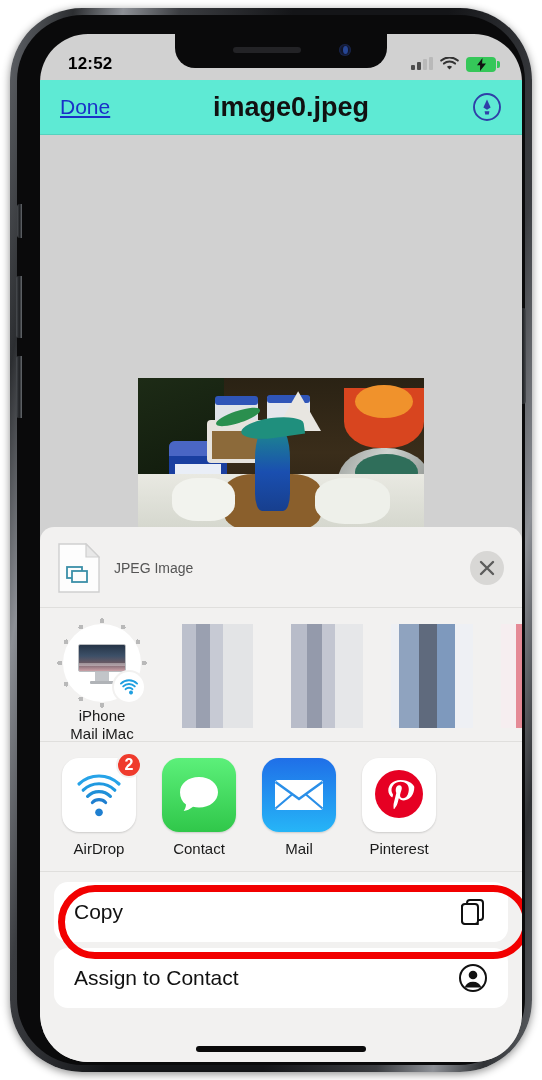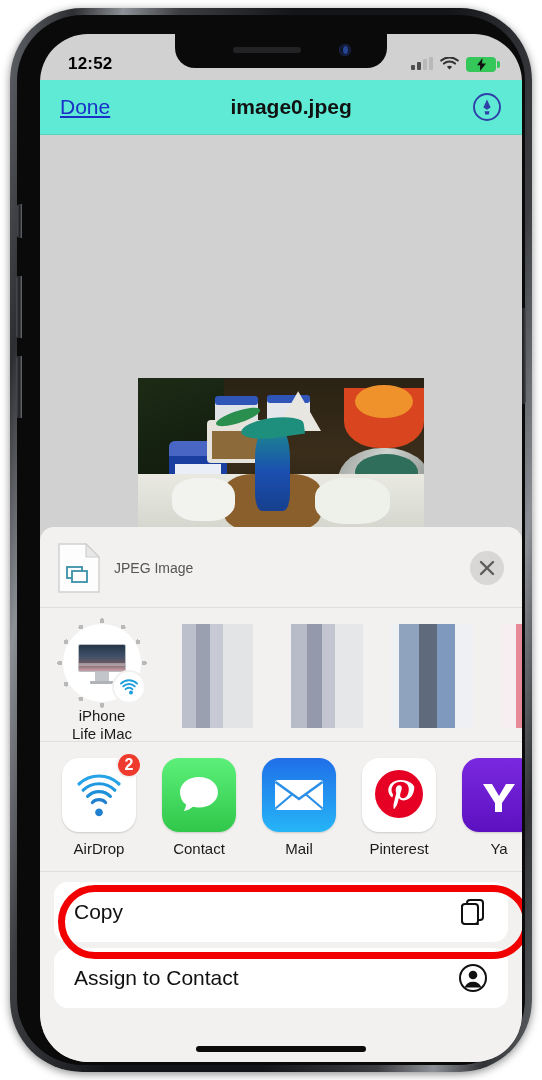--- a/index.html
+++ b/index.html
@@ -83,21 +83,21 @@
 
   
   #nav-bar {
     position: absolute; top: 46px; left: 0; width: 100%; height: 55px;
     display: flex; align-items: center; justify-content: space-between;
     padding: 0 20px; z-index: 20;
     border-bottom: 1px solid rgba(0,0,0,.10);
     background: #5eead4;
   }
   #done-button { font-size: 21px; color: #1a30c8; text-decoration: underline; }
-  #nav-title { font-size: 21px; font-weight: bold; color: #111; }
+  #nav-title { font-size: 27px; font-weight: bold; color: #111; }
   #markup-button { width: 30px; height: 30px; }
 
   
   #photo-area { position: absolute; top: 101px; left: 0; width: 100%; height: 420px; background: #d1d1d1; }
   #photo {
     position: absolute; left: 98px; top: 243px; width: 286px; height: 166px;
     overflow: hidden; background: #1a1208;
   }
   .pl { position: absolute; }
 
@@ -292,21 +292,21 @@
             <div id="airdrop-badge-ring">
               <svg width="22" height="22" viewBox="0 0 22 22">
                 <path d="M11 16.5a2 2 0 1 0 0-.01" fill="#1f9fe0"></path>
                 <path d="M7.6 13.2a4.7 4.7 0 0 1 6.8 0" stroke="#1f9fe0" stroke-width="1.9" fill="none" stroke-linecap="round"></path>
                 <path d="M5.2 10.4a8.2 8.2 0 0 1 11.6 0" stroke="#1f9fe0" stroke-width="1.9" fill="none" stroke-linecap="round"></path>
                 <path d="M2.9 7.6a11.6 11.6 0 0 1 16.2 0" stroke="#1f9fe0" stroke-width="1.9" fill="none" stroke-linecap="round"></path>
               </svg>
             </div>
           </div>
           <div class="contact-label">iPhone</div>
-          <div class="contact-label">Life iMac</div>
+          <div class="contact-label">Mail iMac</div>
         </div>
 
         <div class="contact">
           <div class="blur-avatar tall" style="background:
             linear-gradient(90deg,#f2f1f0 0 14%,#bcc0cc 14% 30%,#9aa0b0 30% 48%,#c7cad4 48% 64%,#e3e4e6 64% 100%) 0 0/100% 24%,
             linear-gradient(90deg,#f2f1f0 0 10%,#a7adbd 10% 34%,#878ea0 34% 58%,#b4b9c6 58% 76%,#eceded 76% 100%) 0 24%/100% 26%,
             linear-gradient(90deg,#efeff0 0 12%,#8e95a6 12% 40%,#6ee08a 40% 58%,#a9ecb9 58% 72%,#f3f2f1 72% 100%) 0 50%/100% 22%,
             linear-gradient(90deg,#f0efee 0 18%,#d7d8da 18% 50%,#cfd1d3 50% 70%,#f0efee 70% 100%) 0 72%/100% 28%"></div>
         </div>
 
@@ -375,28 +375,20 @@
         <div class="app">
           <div class="app-icon" style="background:#fff">
             <svg width="60" height="60" viewBox="0 0 60 60">
               <circle cx="30" cy="29" r="24" fill="#e60023"></circle>
               <path d="M31.5 15c-8 0-12.2 5.2-12.2 10.6 0 2.5 1.4 5.6 3.6 6.6.3.2.5.1.6-.3l.5-2c.1-.3 0-.5-.2-.7a6.8 6.8 0 0 1-1.3-4c0-4.4 3.4-8.5 9.1-8.5 5 0 8.2 2.9 8.2 7.3 0 5-2.3 9.3-5.8 9.3-1.9 0-3.3-1.6-2.9-3.6.6-2.4 1.7-4.9 1.7-6.6 0-1.5-.8-2.8-2.5-2.8-2 0-3.6 2-3.6 4.7 0 1.7.6 2.9.6 2.9l-2.5 10.2c-.6 2.5-.1 5.6 0 5.9 0 .2.3.2.4.1.2-.2 2.6-3.2 3.4-6.1l1.3-5c.7 1.3 2.7 2.4 4.8 2.4 6.3 0 10.6-5.7 10.6-13.3C45.3 20.2 40.4 15 31.5 15z" fill="#fff"></path>
             </svg>
           </div>
           <div class="app-label">Pinterest</div>
         </div>
 
-        <div class="app">
-          <div class="app-icon" style="background:linear-gradient(180deg,#7b28e0,#5c11c0)">
-            <svg width="48" height="48" viewBox="0 0 48 48">
-              <path d="M8 13h9l7 12 7-12h9L27 32v9h-7v-9z" fill="#fff"></path>
-            </svg>
-          </div>
-          <div class="app-label">Ya</div>
-        </div>
       </div>
 
       <div id="actions">
         <div class="action-row" id="action-copy">
           <div class="action-label">Copy</div>
           <svg class="action-icon" viewBox="0 0 30 30">
             <rect x="9" y="3" width="16" height="20" rx="3" fill="none" stroke="#111" stroke-width="2"></rect>
             <path d="M20 27H8a4 4 0 0 1-4-4V9" fill="none" stroke="#111" stroke-width="2" stroke-linecap="round"></path>
             <rect x="4" y="7" width="16" height="20" rx="3" fill="#fff" stroke="#111" stroke-width="2"></rect>
           </svg>

